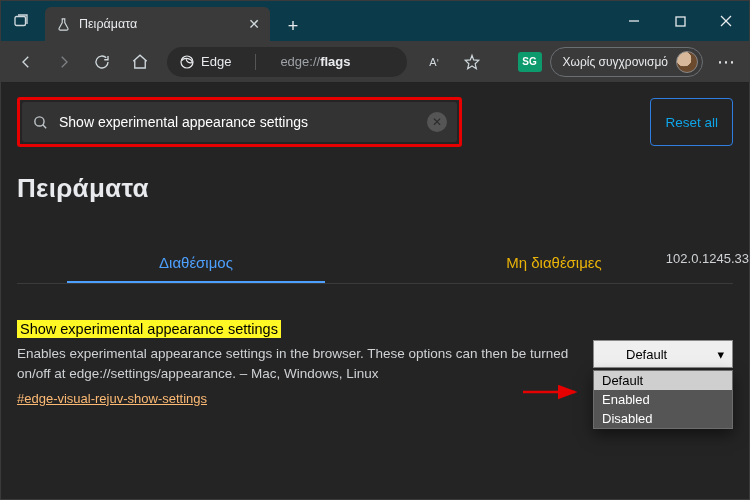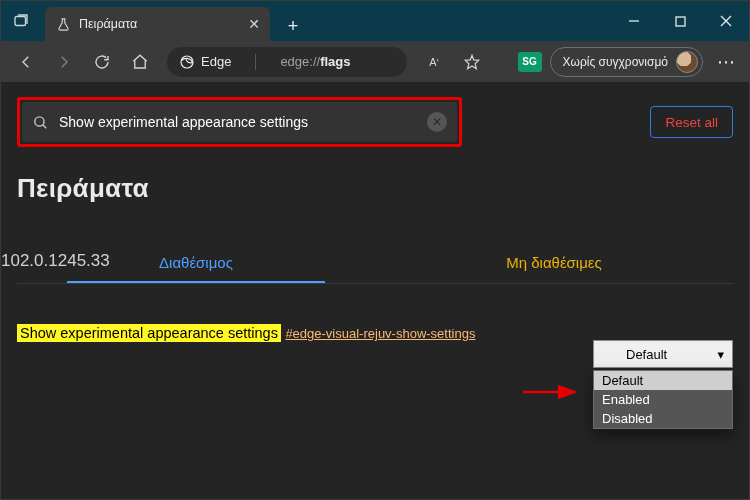--- a/index.html
+++ b/index.html
@@ -33,24 +33,24 @@
   .dots { color:#e8eaed; font-size:18px; padding:0 6px; }
 
   
   .page { flex:1; background:#242424; padding:14px 16px 16px 16px; color:#e8eaed; overflow:hidden; position:relative; }
   .topline { display:flex; gap:14px; align-items:center; }
   .searchwrap { flex:0 0 445px; border:3px solid #e60000; border-radius:3px; padding:2px; }
   .search { background:#333; height:40px; border-radius:3px; display:flex; align-items:center; padding:0 10px; gap:10px; }
   .search svg { color:#bfc5c9; }
   .search .stext { flex:1; color:#fff; font-size:14px; }
   .search .clear { width:20px; height:20px; border-radius:50%; background:#555; color:#2a2a2a; display:flex; align-items:center; justify-content:center; font-size:12px; }
-  .reset { margin-left:auto; border:1px solid #2f7de1; color:#ef4444; background:transparent; height:32px; padding:0 14px; border-radius:4px; font-size:13.5px; }
+  .reset { margin-left:auto; border:1px solid #2f7de1; color:#0ea5e9; background:transparent; height:48px; padding:0 14px; border-radius:4px; font-size:13.5px; }
 
   h1.peir { font-size:26px; font-weight:600; margin-top:26px; letter-spacing:.3px; }
-  .ver { position:absolute; left:0; right:0; text-align:left; top:168px; color:#cfd2d5; font-size:17px; }
+  .ver { position:absolute; left:0; right:0; text-align:right; top:168px; color:#cfd2d5; font-size:13px; }
 
   .tabs { display:flex; margin-top:40px; border-bottom:1px solid #3a3a3a; }
   .ptab { flex:1; text-align:center; padding:10px 0 12px; font-size:15px; color:#eab308; }
   .ptab.active { color:#4ea0ff; }
   .ptab.active::after { content:""; display:block; height:2px; background:#4ea0ff; margin:10px 14% -13px; }
 
   .flag { margin-top:36px; position:relative; }
   .fname { background:#fff824; color:#000; font-size:14.5px; padding:1px 3px; display:inline-block; }
   .fdesc { color:#cfd2d5; font-size:13.5px; line-height:1.5; margin-top:6px; max-width:560px; }
   .fhash { color:#fdba74; font-size:13px; text-decoration:underline; margin-top:6px; display:inline-block; }
@@ -179,20 +179,21 @@
     <h1 class="peir">Πειράματα</h1>
     <div class="ver">102.0.1245.33</div>
 
     <div class="tabs">
       <div class="ptab active">Διαθέσιμος</div>
       <div class="ptab">Μη διαθέσιμες</div>
     </div>
 
     <div class="flag">
       <span class="fname">Show experimental appearance settings</span>
+      <div class="fdesc">Enables experimental appearance settings in the browser. These options can then be turned on/off at edge://settings/appearance. – Mac, Windows, Linux</div>
       <a class="fhash">#edge-visual-rejuv-show-settings</a>
 
       <div class="dropdown">
         <div class="ddbtn">
           <span>Default</span>
           <span>▾</span>
         </div>
         <div class="ddlist">
           <div class="ddi sel">Default</div>
           <div class="ddi">Enabled</div>

